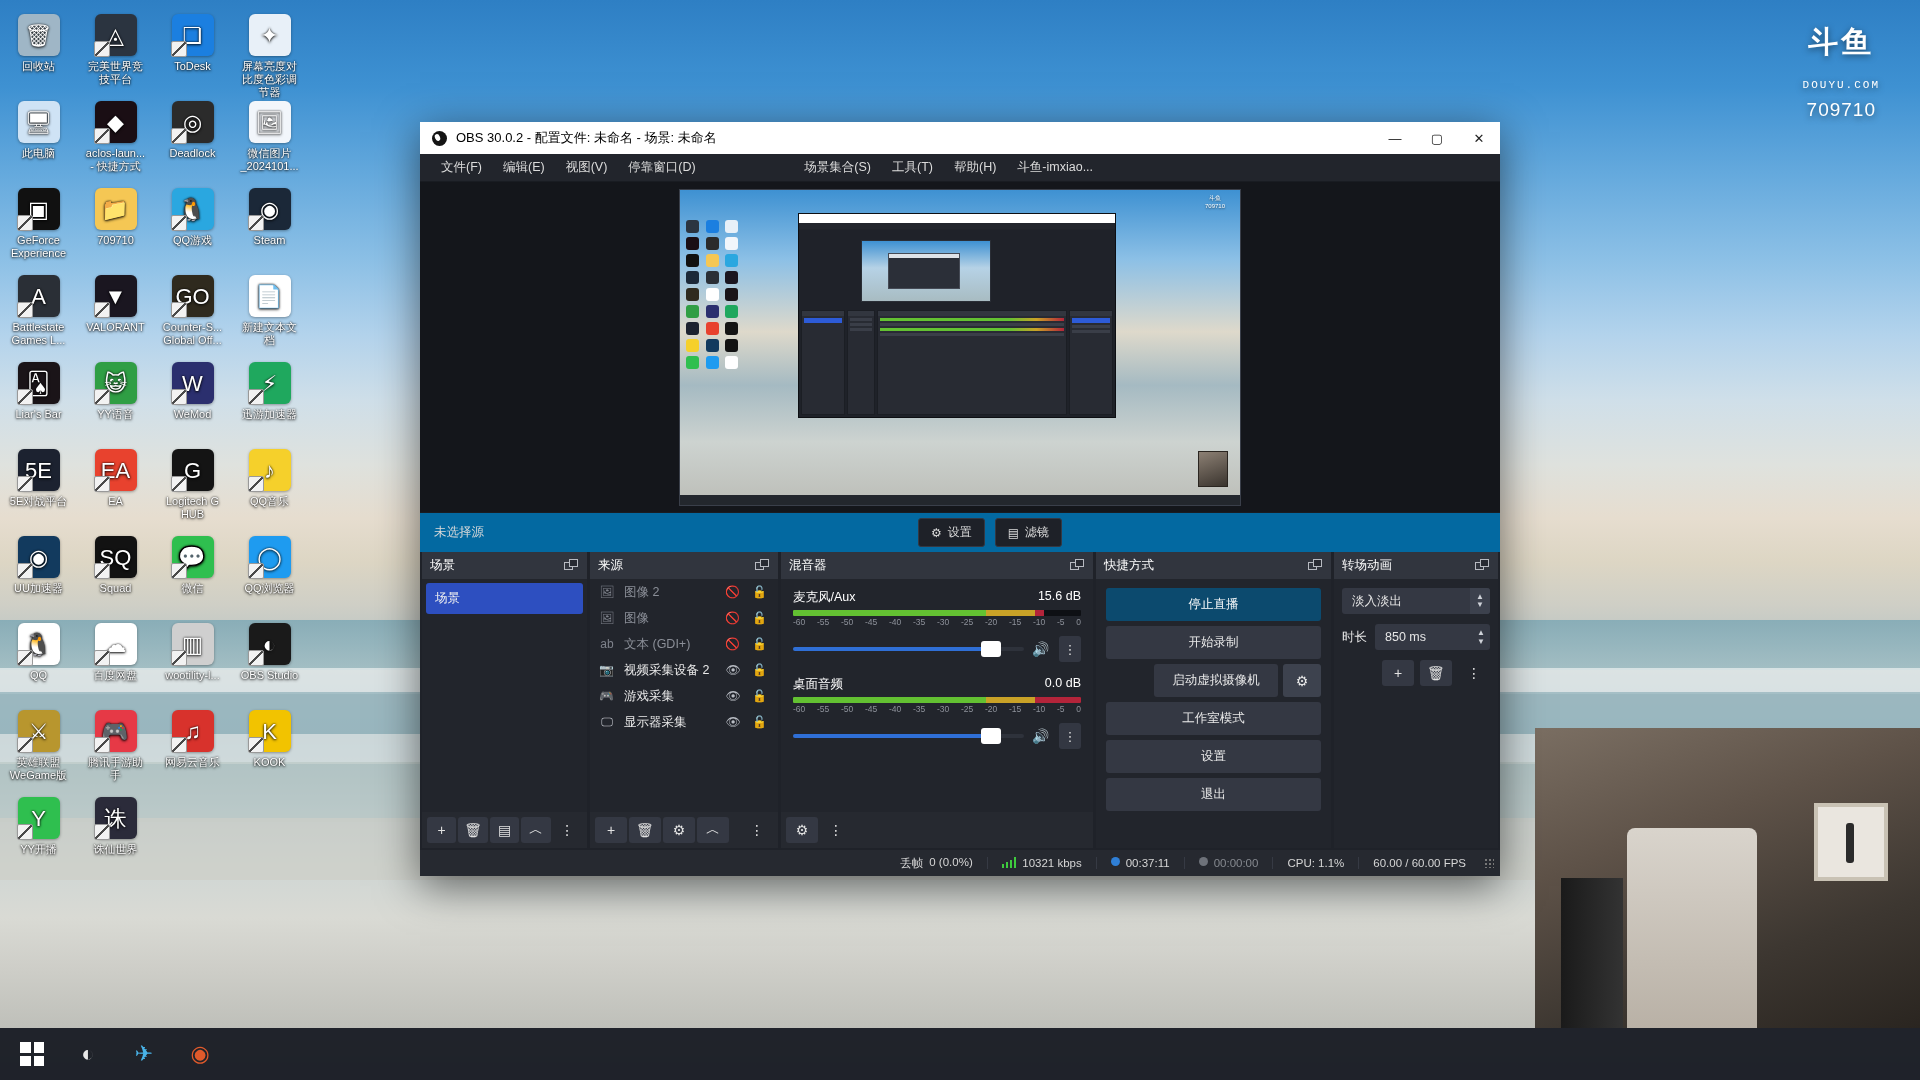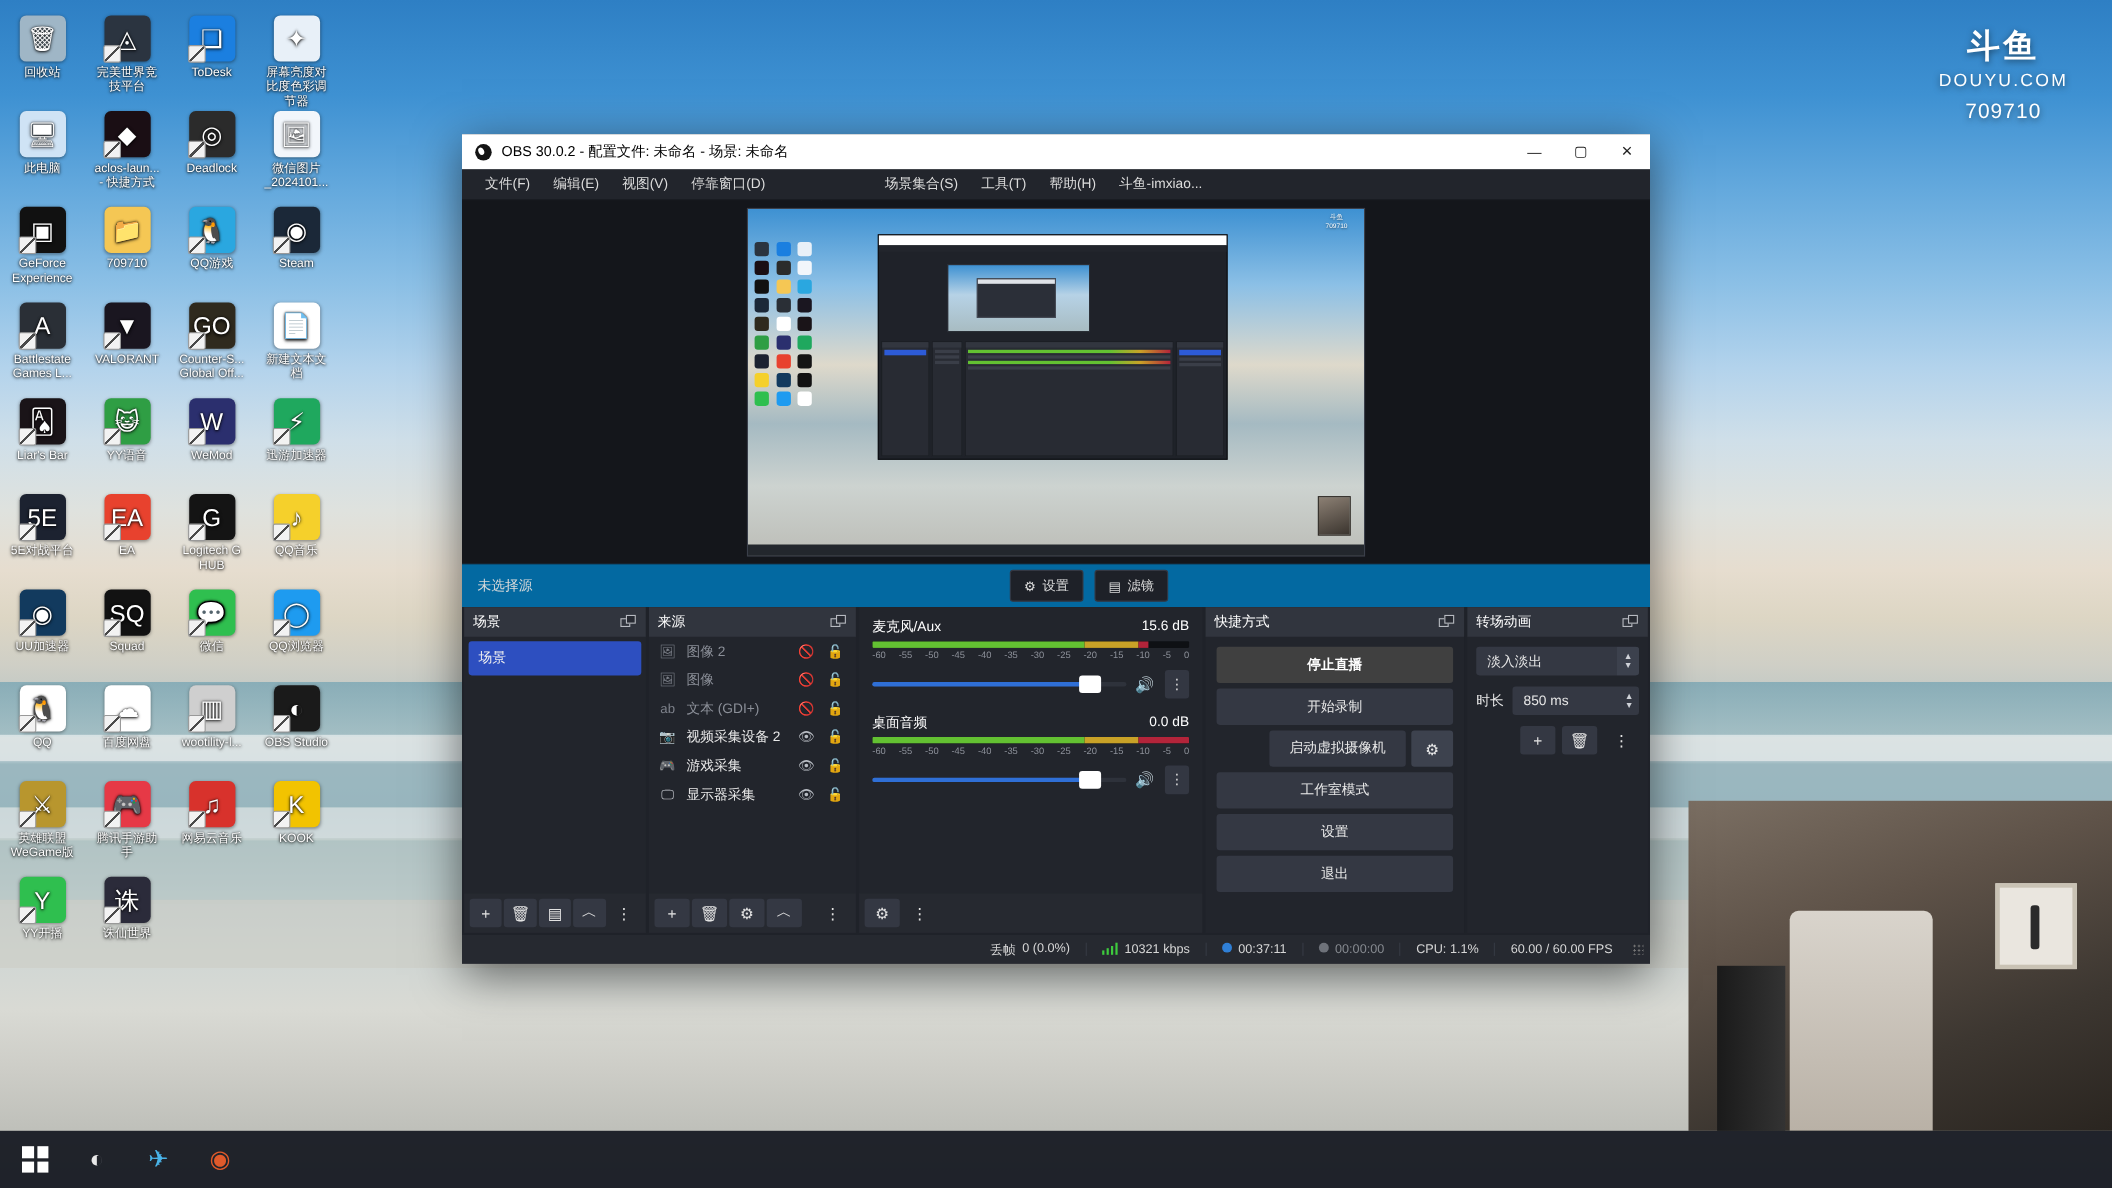--- a/index.html
+++ b/index.html
@@ -49,21 +49,21 @@
     border-radius:2px;
     background-image:linear-gradient(135deg,transparent 45%,#4a4a4a 45%,#4a4a4a 55%,transparent 55%);
   }
   .dicon.noshort .glyph::after{ display:none; }
   .dlabel{ display:block; }
 
   
   #douyu-wm { position:absolute; top:22px; right:40px; text-align:center; color:#fff;
               text-shadow:0 2px 6px rgba(0,0,0,.5); }
   #douyu-wm .dy-logo{ font-size:30px; font-weight:bold; letter-spacing:3px; }
-  #douyu-wm .dy-sub{ font-size:16px; letter-spacing:2px; margin-top:2px; }
+  #douyu-wm .dy-sub{ font-size:11px; letter-spacing:2px; margin-top:16px;font-family:Liberation Mono, monospace; }
   #douyu-wm .dy-num{ font-size:19px; margin-top:8px; letter-spacing:1px; }
 
   
   #webcam {
     position:absolute; right:0; bottom:52px; width:385px; height:300px;
     background:linear-gradient(160deg,#7b6f63 0%,#5e5248 35%,#3d3731 70%,#2a2520 100%);
   }
   #webcam .frame {
     position:absolute; right:32px; top:75px; width:74px; height:78px;
     background:#eae6df; border:4px solid #c9c2b4;
@@ -222,21 +222,21 @@
   .spk{ font-size:14px; color:#dfe2e8; cursor:pointer; }
   .kebab{ width:22px; height:26px; background:#333742; border-radius:3px; color:#ddd;
           display:flex; align-items:center; justify-content:center; font-size:13px; cursor:pointer; }
 
   
   .ctl-btn{
     display:block; width:100%; background:#343843; border:none; color:#e9e9e9;
     padding:8px 0; font-size:12.5px; border-radius:3px; margin-bottom:5px; cursor:pointer;
     font-family:inherit;
   }
-  .ctl-btn.primary{ background:#404040; color:#fff;font-weight:bold; }
+  .ctl-btn.primary{ background:#0c4a6e; color:#fff; }
   .ctl-row{ display:flex; gap:5px; margin-bottom:5px; }
   .ctl-row .ctl-btn{ margin-bottom:0; }
   .gear-btn{ width:38px; background:#3d424e; border:none; border-radius:3px; color:#e9e9e9;
              font-size:14px; cursor:pointer; }
 
   
   .tr-select{
     display:flex; align-items:stretch; background:#343843; border-radius:3px; overflow:hidden;
     margin:9px 8px 10px; height:26px;
   }
@@ -626,20 +626,27 @@
         <div class="dock-foot" id="sources-foot">
             <div class="dock-btn">+</div>
             <div class="dock-btn">🗑</div>
             <div class="dock-btn">⚙</div>
             <div class="dock-btn">︿</div>
             <div class="dock-btn flat" style="margin-left: auto;">⋮</div>
           </div>
       </div>
 
       <div class="dock" style="width:312px">
+        <div class="dock-hd">
+          <span>混音器</span>
+          <span class="float-ic">
+              <i></i>
+              <i></i>
+            </span>
+        </div>
         <div class="dock-body" id="mixer-body">
             <div class="mx">
               <div class="mx-top">
                 <span>麦克风/Aux</span>
                 <span class="mx-db">15.6 dB</span>
               </div>
               <div class="mx-meter">
                 <div class="seg" style="left: 0%; width: 67%; background: rgb(99, 193, 50);"></div>
                 <div class="seg" style="left: 67%; width: 17%; background: rgb(201, 162, 39);"></div>
                 <div class="seg" style="left: 84%; width: 3%; background: rgb(179, 36, 58);"></div>

